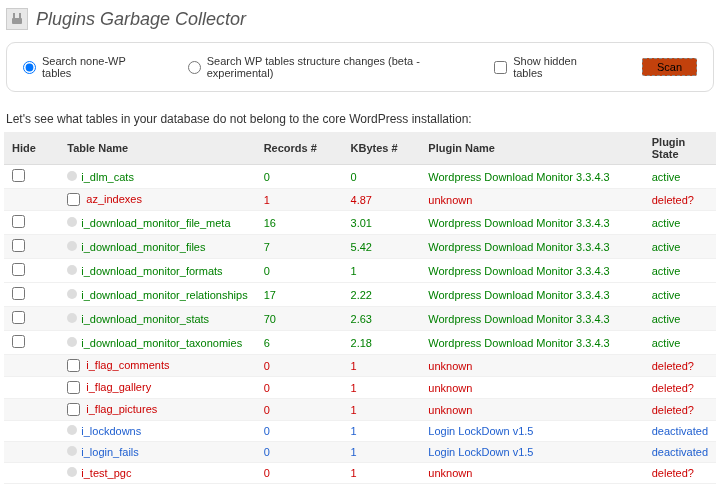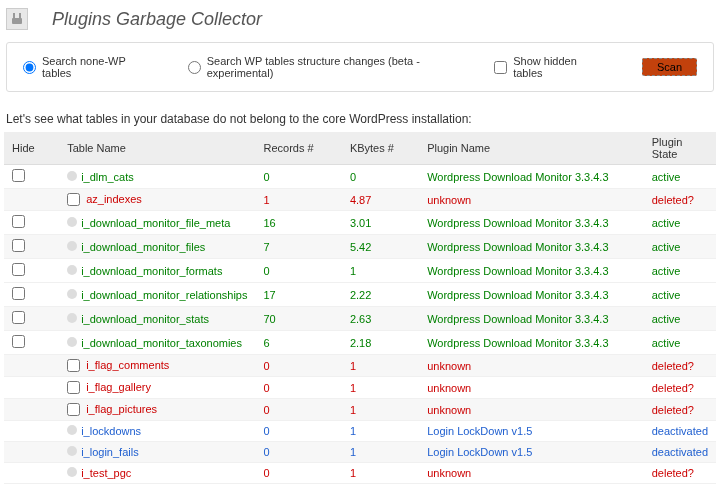--- a/index.html
+++ b/index.html
@@ -1,26 +1,26 @@
 <!DOCTYPE html>
 <html><head>
 <meta charset="utf-8">
 <style>
 *{box-sizing:border-box;margin:0;padding:0}
 body{font-family:Arial,sans-serif;font-size:11px;color:#333;background:#fff;padding:4px}
-.header{display:flex;align-items:center;gap:24px;padding:4px 2px 10px}
+.header{display:flex;align-items:center;gap:8px;padding:4px 2px 10px}
 .header-icon{width:22px;height:22px;background:#e8e8e8;border:1px solid #ccc;display:flex;align-items:center;justify-content:center;color:#888}
 .header-title{font-size:18px;font-style:italic;color:#555;font-weight:400}
-.options{border:1px solid #ddd;border-radius:3px;margin:2px 2px 20px;padding:12px 16px;display:flex;align-items:center;gap:50px}
+.options{border:1px solid #ddd;border-radius:9px;margin:2px 2px 20px;padding:12px 16px;display:flex;align-items:center;gap:50px}
 .opt{display:flex;align-items:center;gap:6px;font-size:11px}
 .scan-wrap{margin-left:auto}
 .scan-btn{border:1px dashed #888;background:#c2410c;padding:2px 14px;font-size:11px;cursor:pointer;border-radius:2px}
 .intro{font-size:12px;margin:0 2px 6px}
 table{width:100%;border-collapse:collapse;font-size:11px}
-th{background:#eee;text-align:left;padding:4px 8px;font-weight:400;color:#333;border-bottom:1px solid #ddd}
+th{background:#eee;text-align:left;padding:4px 8px;font-weight:700;color:#333;border-bottom:1px solid #ddd}
 td{padding:4px 8px;border-bottom:1px solid #f0f0f0}
 tr.alt td{background:#f7f7f7}
 .hide-col{width:60px}
 .table-col{width:160px}
 .rec-col{width:95px}
 .kb-col{width:85px}
 .plugin-col{width:270px}
 .c-green{color:#008000}
 .c-red{color:#c00}
 .c-blue{color:#2060d0}

